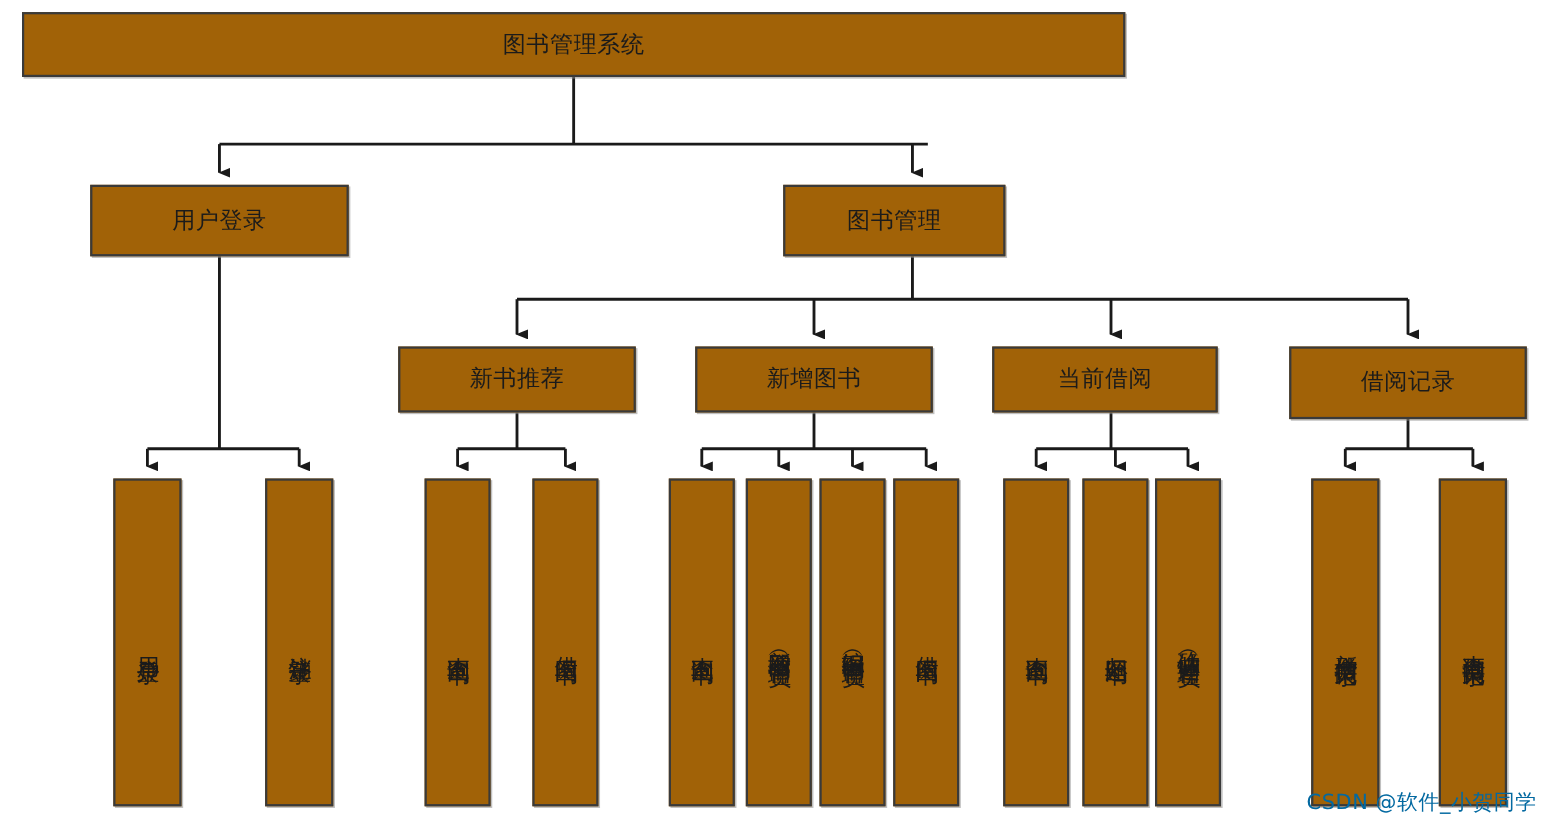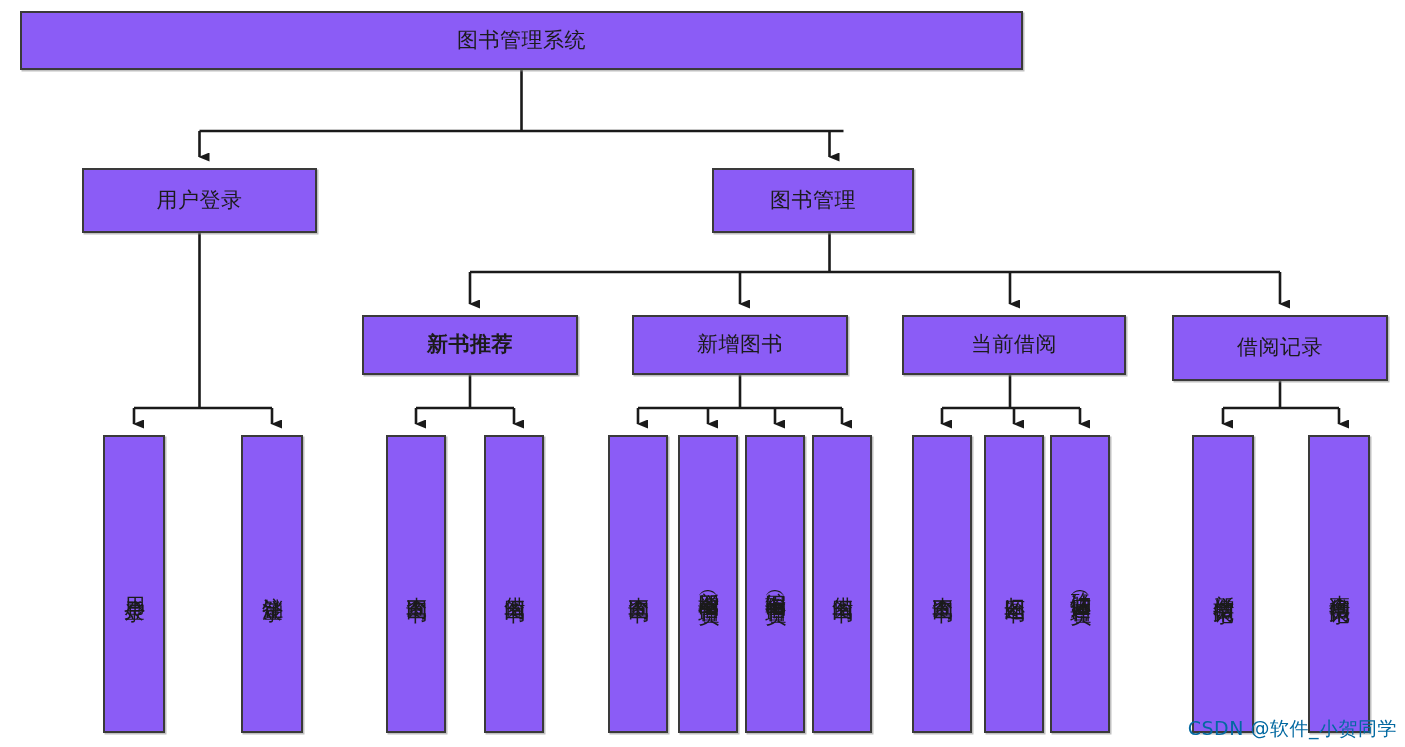--- a/index.html
+++ b/index.html
@@ -17,21 +17,21 @@
   #diagram-root {
     position: absolute;
     left: 0;
     top: 0;
     width: 1405px;
     height: 747px;
   }
   .node-box {
     position: absolute;
     box-sizing: border-box;
-    background: #8b5cf6;
+    background: #a16207;
     border: 2.5px solid #3a3a3a;
     box-shadow: 1.5px 1.5px 0 rgba(140,140,140,0.55);
   }
   .node-label-h {
     position: absolute;
     left: 0; right: 0; top: 0; bottom: 0;
     display: flex;
     align-items: center;
     justify-content: center;
     font-size: 21px;
@@ -147,27 +147,27 @@
     <span class="node-label-h">图书管理系统</span>
   </div>
 
   <div class="node-box" style="left: 82px; top: 168px; width: 235px; height: 65px;">
     <span class="node-label-h">用户登录</span>
   </div>
   <div class="node-box" style="left: 712px; top: 168px; width: 202px; height: 65px;">
     <span class="node-label-h">图书管理</span>
   </div>
 
-  <div class="node-box" style="left: 362px; top: 315px; width: 216px; height: 60px; font-weight: bold;">
+  <div class="node-box" style="left: 362px; top: 315px; width: 216px; height: 60px;">
     <span class="node-label-h">新书推荐</span>
   </div>
   <div class="node-box" style="left: 632px; top: 315px; width: 216px; height: 60px;">
     <span class="node-label-h">新增图书</span>
   </div>
-  <div class="node-box" style="left: 902px; top: 315px; width: 224px; height: 60px;">
+  <div class="node-box" style="left: 902px; top: 315px; width: 205px; height: 60px;">
     <span class="node-label-h">当前借阅</span>
   </div>
   <div class="node-box" style="left: 1172px; top: 315px; width: 216px; height: 66px;">
     <span class="node-label-h">借阅记录</span>
   </div>
 
   <div class="node-box leaf-box" style="left: 103px; top: 435px; width: 62px; height: 298px;">
     <span class="node-label-v">用户登录</span>
   </div>
   <div class="node-box leaf-box" style="left: 241px; top: 435px; width: 62px; height: 298px;">

